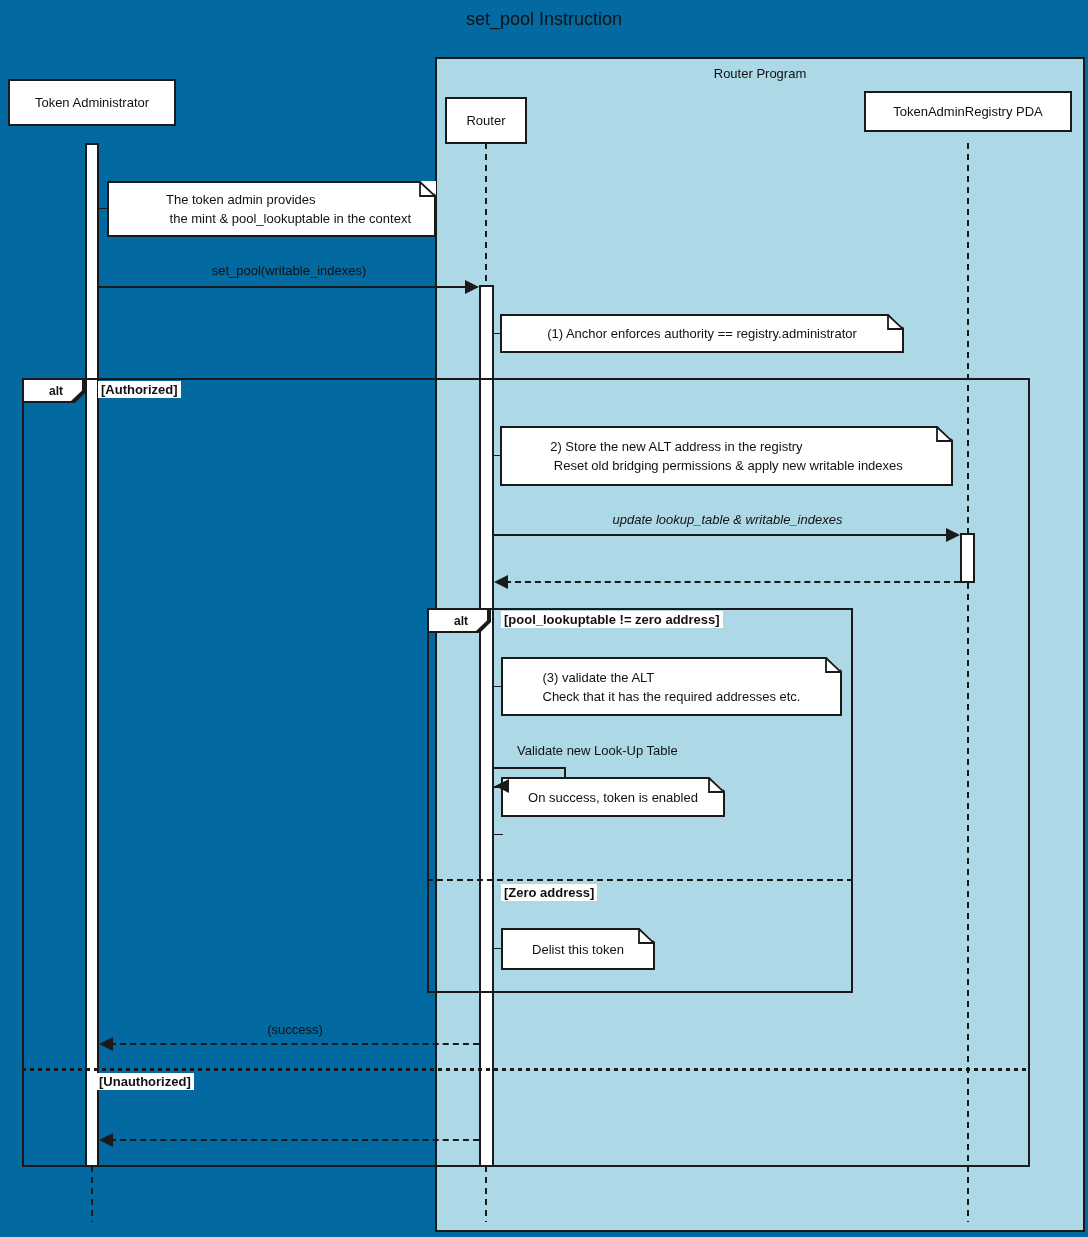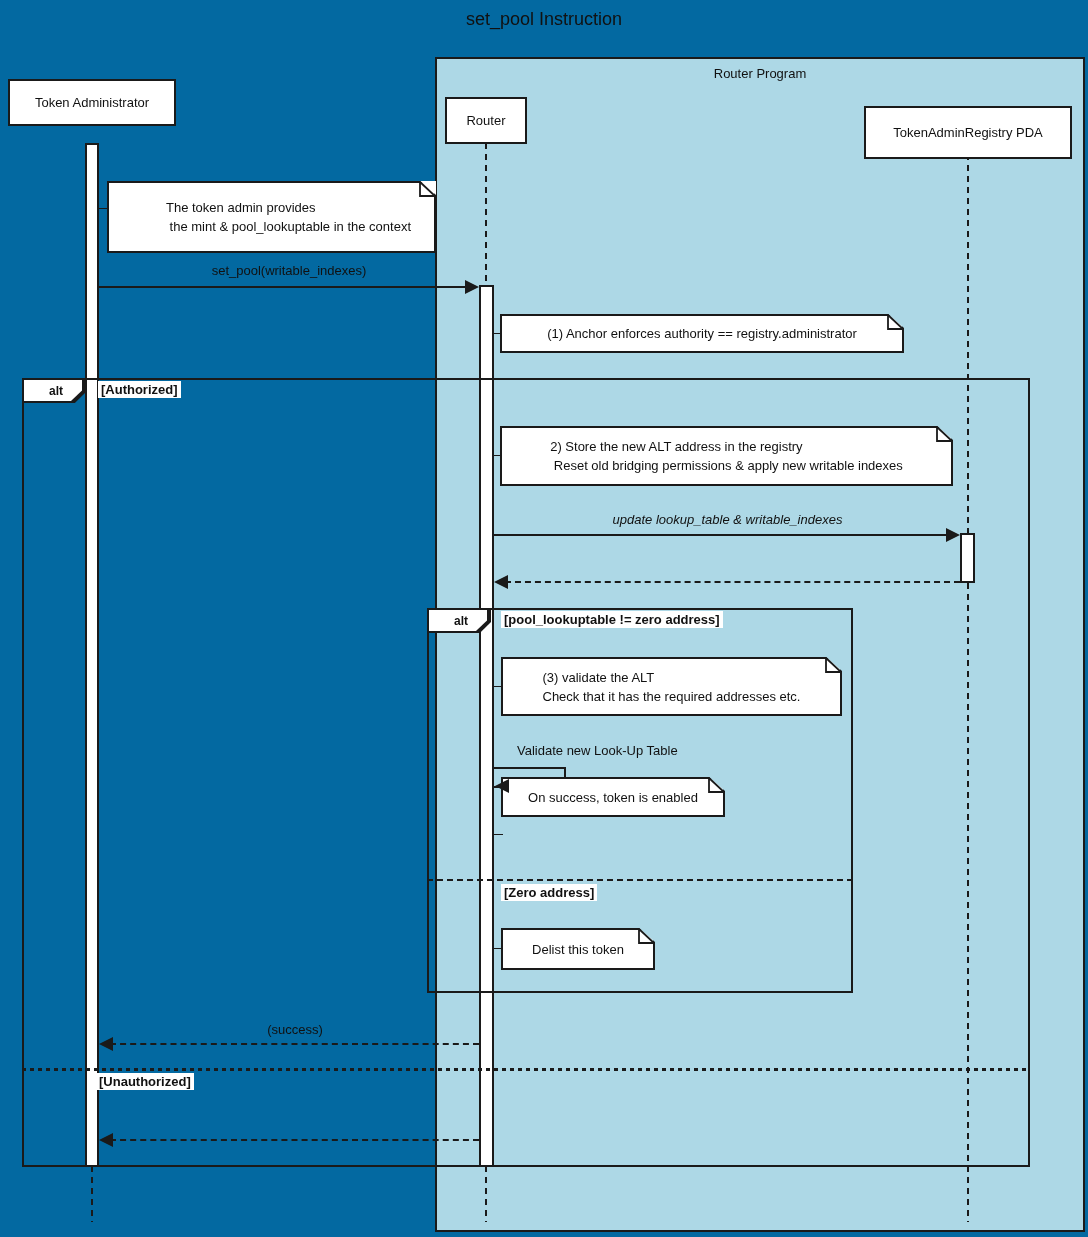--- a/index.html
+++ b/index.html
@@ -80,30 +80,30 @@
   <div class="abs lifeline" style="left:91px; top:143px; height:1079px;"></div>
   <div class="abs lifeline" style="left:485px; top:143px; height:1079px;"></div>
   <div class="abs lifeline" style="left:967px; top:143px; height:1079px;"></div>
 
   <div class="abs pbox" style="left:8px; top:79px; width:168px; height:47px;">
     <span>Token Administrator</span>
   </div>
   <div class="abs pbox" style="left:445px; top:97px; width:82px; height:47px;">
     <span>Router</span>
   </div>
-  <div class="abs pbox" style="left:864px; top:106px; width:208px; height:53px;">
+  <div class="abs pbox" style="left:864px; top:91px; width:208px; height:41px;">
     <span>TokenAdminRegistry PDA</span>
   </div>
 
   <div class="abs activation" style="left:85px; top:143px; width:14px; height:1024px;"></div>
   <div class="abs activation" style="left:479px; top:285px; width:15px; height:882px;"></div>
   <div class="abs activation" style="left:960px; top:533px; width:15px; height:50px;"></div>
 
   <div class="abs note-connector" style="left:99px; top:208px; width:10px;"></div>
-  <div class="abs note fold-on-white" style="left:107px; top:181px; width:329px; height:72px;padding-left:34px;">
+  <div class="abs note fold-on-white" style="left:107px; top:181px; width:329px; height:56px;padding-left:34px;">
     <span class="note-text">
       <span class="note-line">The token admin provides</span>
       <span class="note-line"> the mint &amp; pool_lookuptable in the context</span>
     </span>
     <svg class="note-fold" viewBox="0 0 22 22">
       <polygon class="fold-erase" points="6,0 22,0 22,14"></polygon>
       <polygon points="6,1 21,15 6,15" fill="#ffffff" stroke="#1a1a1a" stroke-width="1.8"></polygon>
     </svg>
   </div>
 

